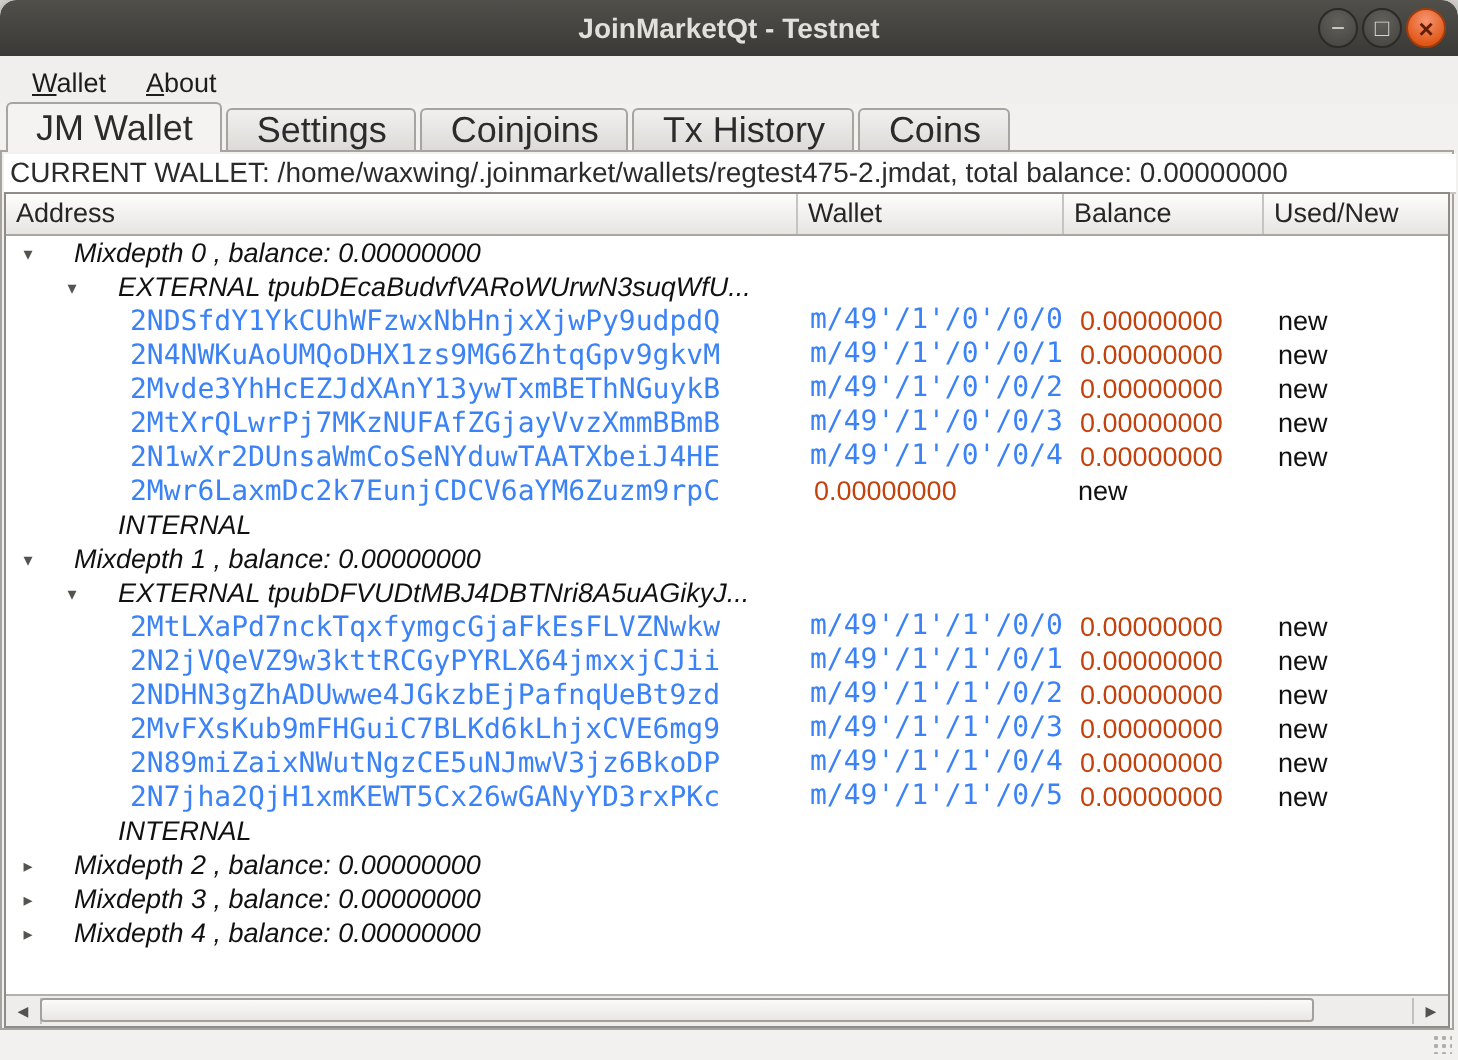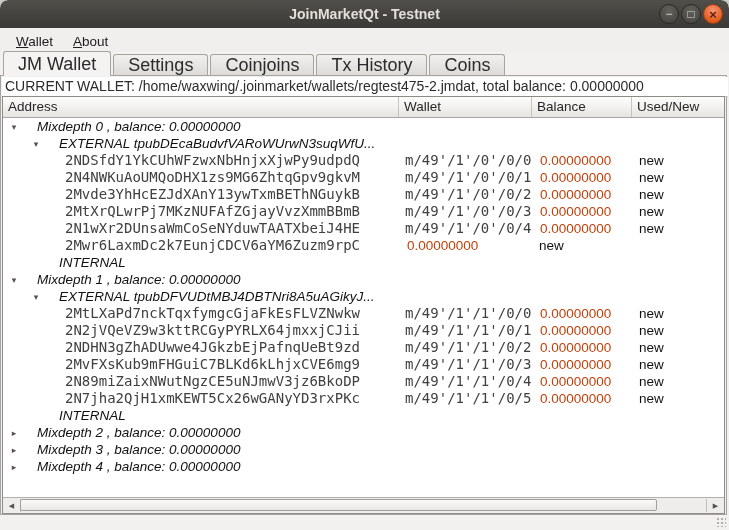--- a/index.html
+++ b/index.html
@@ -50,21 +50,21 @@
     color:#262626;white-space:nowrap;overflow:hidden;}
   .th:last-child{border-right:none;}
   .tbody{position:absolute;top:21px;left:0;right:0;bottom:16px;overflow:hidden;background:#fff;}
   .row{display:grid;grid-template-columns:396px 133px 100px 1fr;height:17px;line-height:17px;
     white-space:nowrap;}
   .cell{overflow:hidden;}
   .exp{display:inline-block;width:14px;text-align:center;font-size:9px;color:#55534f;
     vertical-align:middle;}
   .exp.hidden{visibility:hidden;}
   .branch-label{font-size:13.5px;color:#111;margin-left:16px;font-style:italic;}
-  .mono{font-family:"DejaVu Sans Mono",monospace;font-size:14px;color:#404040;}
+  .mono{font-family:"DejaVu Sans Mono",monospace;font-size:14px;color:#3b82f6;}
   .cell-addr .mono{display:inline-block;padding-left:62px;}
   .cell-index{padding-left:6px;}
   .cell-balance{padding-left:8px;font-size:13.5px;color:#c2410c;}
   .cell-status{padding-left:7px;font-size:13.5px;color:#111;}
   
   .hscroll{position:absolute;left:0;right:0;bottom:0;height:16px;background:#efedeb;
     border-top:1px solid #b3b0ac;box-sizing:border-box;}
   .sbtn{position:absolute;top:1px;bottom:1px;width:17px;display:flex;align-items:center;
     justify-content:center;color:#54524e;font-size:7px;}
   .sbtn.left{left:0;border-right:1px solid #c2c0bc;}

